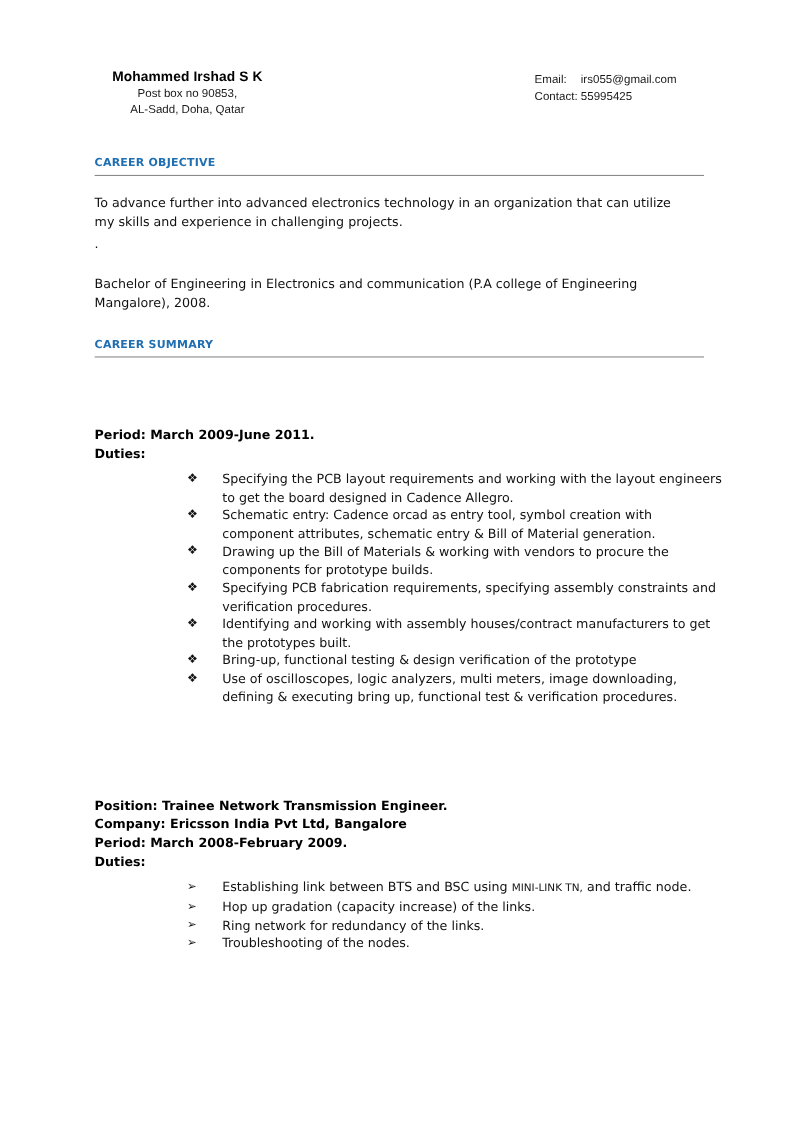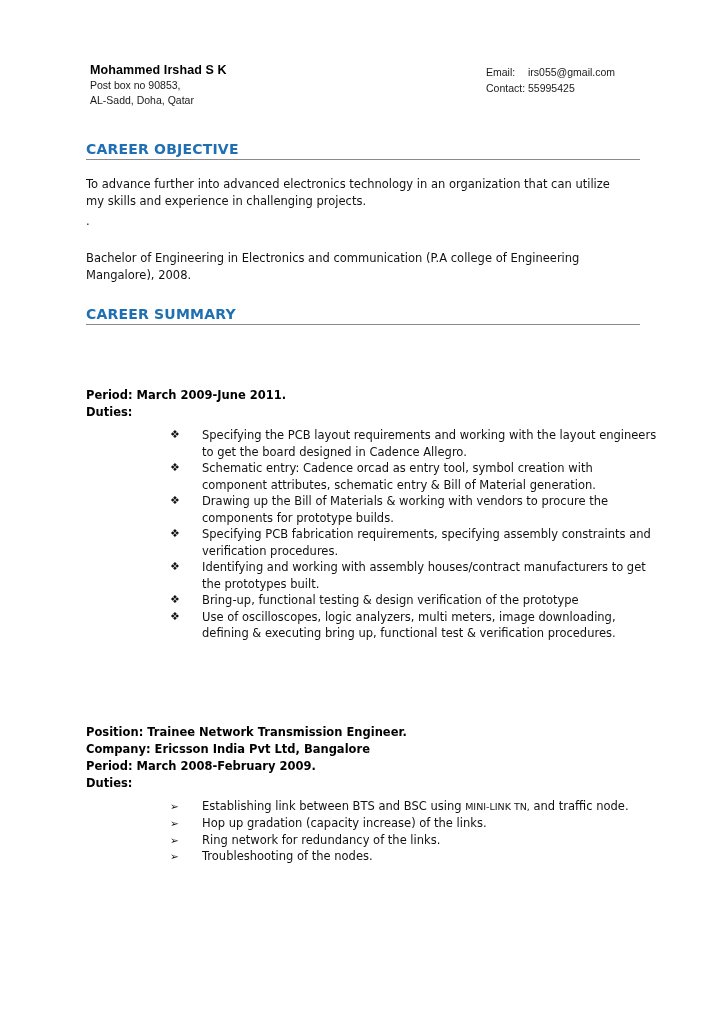--- a/index.html
+++ b/index.html
@@ -29,22 +29,23 @@
     width: 556px;
   }
 
   
   .header {
     position: relative;
     height: 56px;
   }
   .hdr-left {
     position: absolute;
-    left: 4px;
+    left: 16px;
     top: 0;
+    text-align: center;
   }
   .hdr-name {
     font-family: "Liberation Sans", sans-serif;
     font-size: 12.5px;
     font-weight: bold;
     letter-spacing: 0.1px;
     line-height: 16px;
     color: #000;
   }
   .hdr-line {
@@ -67,21 +68,21 @@
   }
   .hdr-right .val {
     display: inline-block;
   }
   .hdr-email .lbl { width: 42px; }
   .hdr-contact .lbl { width: 42px; }
 
   
   .section-head {
     font-family: "DejaVu Sans", sans-serif;
-    font-size: 14px;
+    font-size: 10px;
     font-weight: bold;
     color: #1f6fb2;
     letter-spacing: 0.2px;
     line-height: 14px;
     padding-bottom: 3px;
     border-bottom: 1px solid #8a8a8a;
     width: 554px;
   }
 
   

